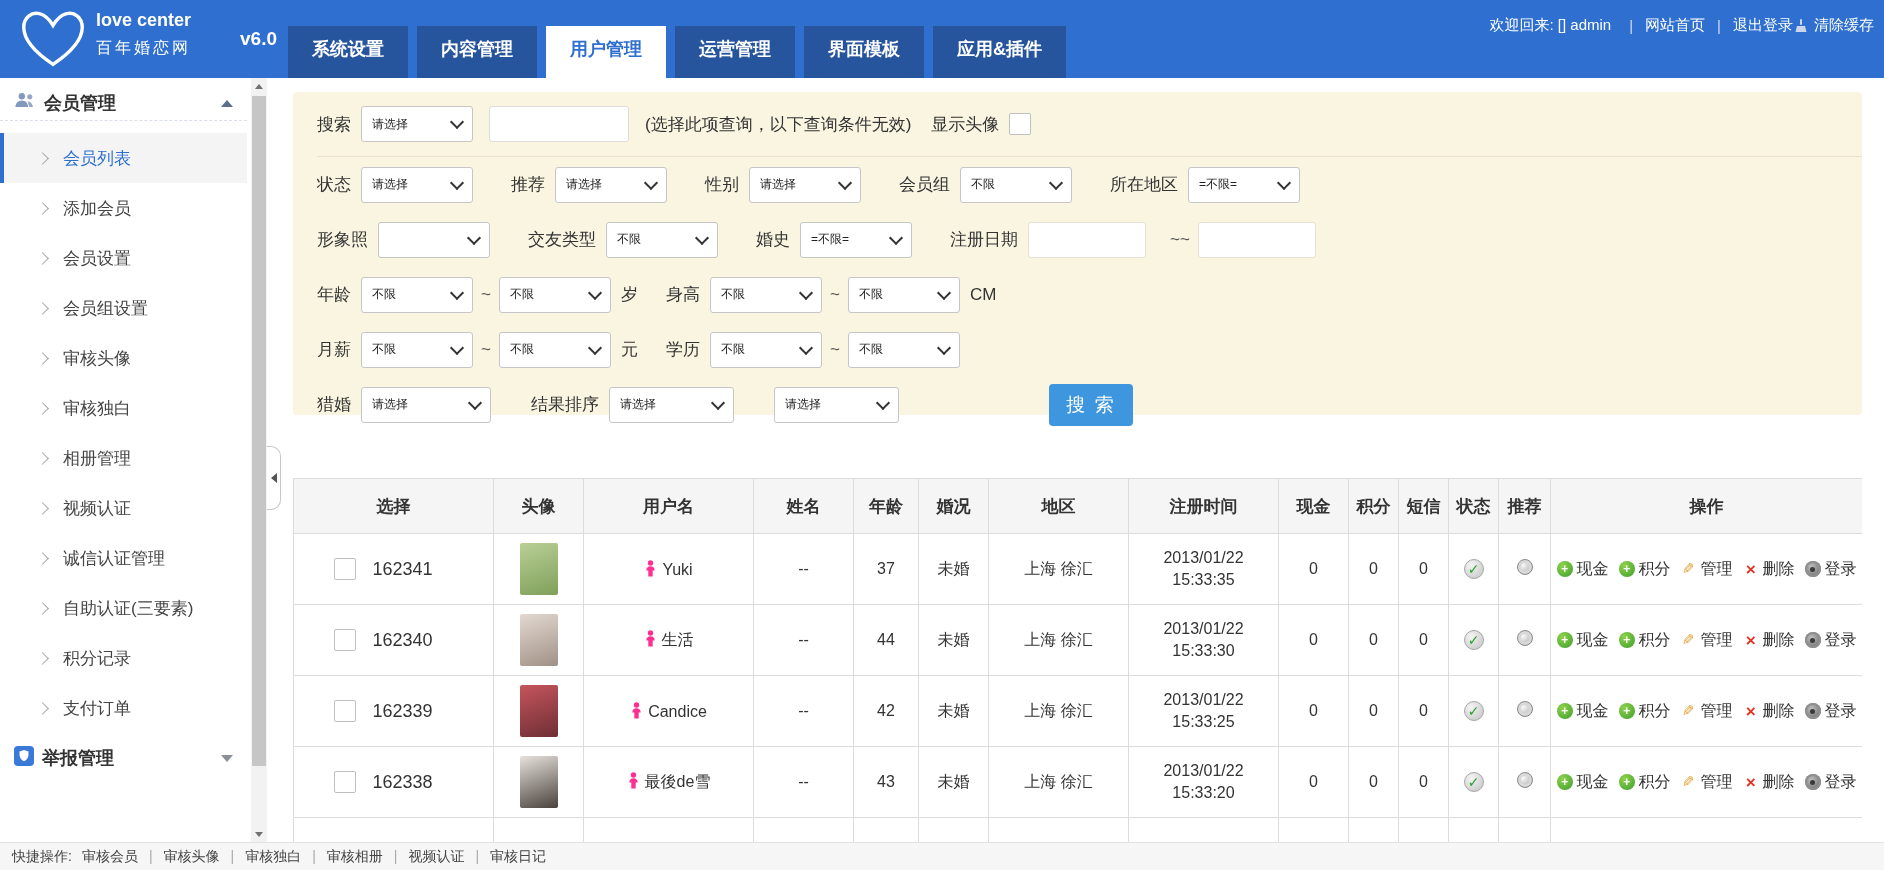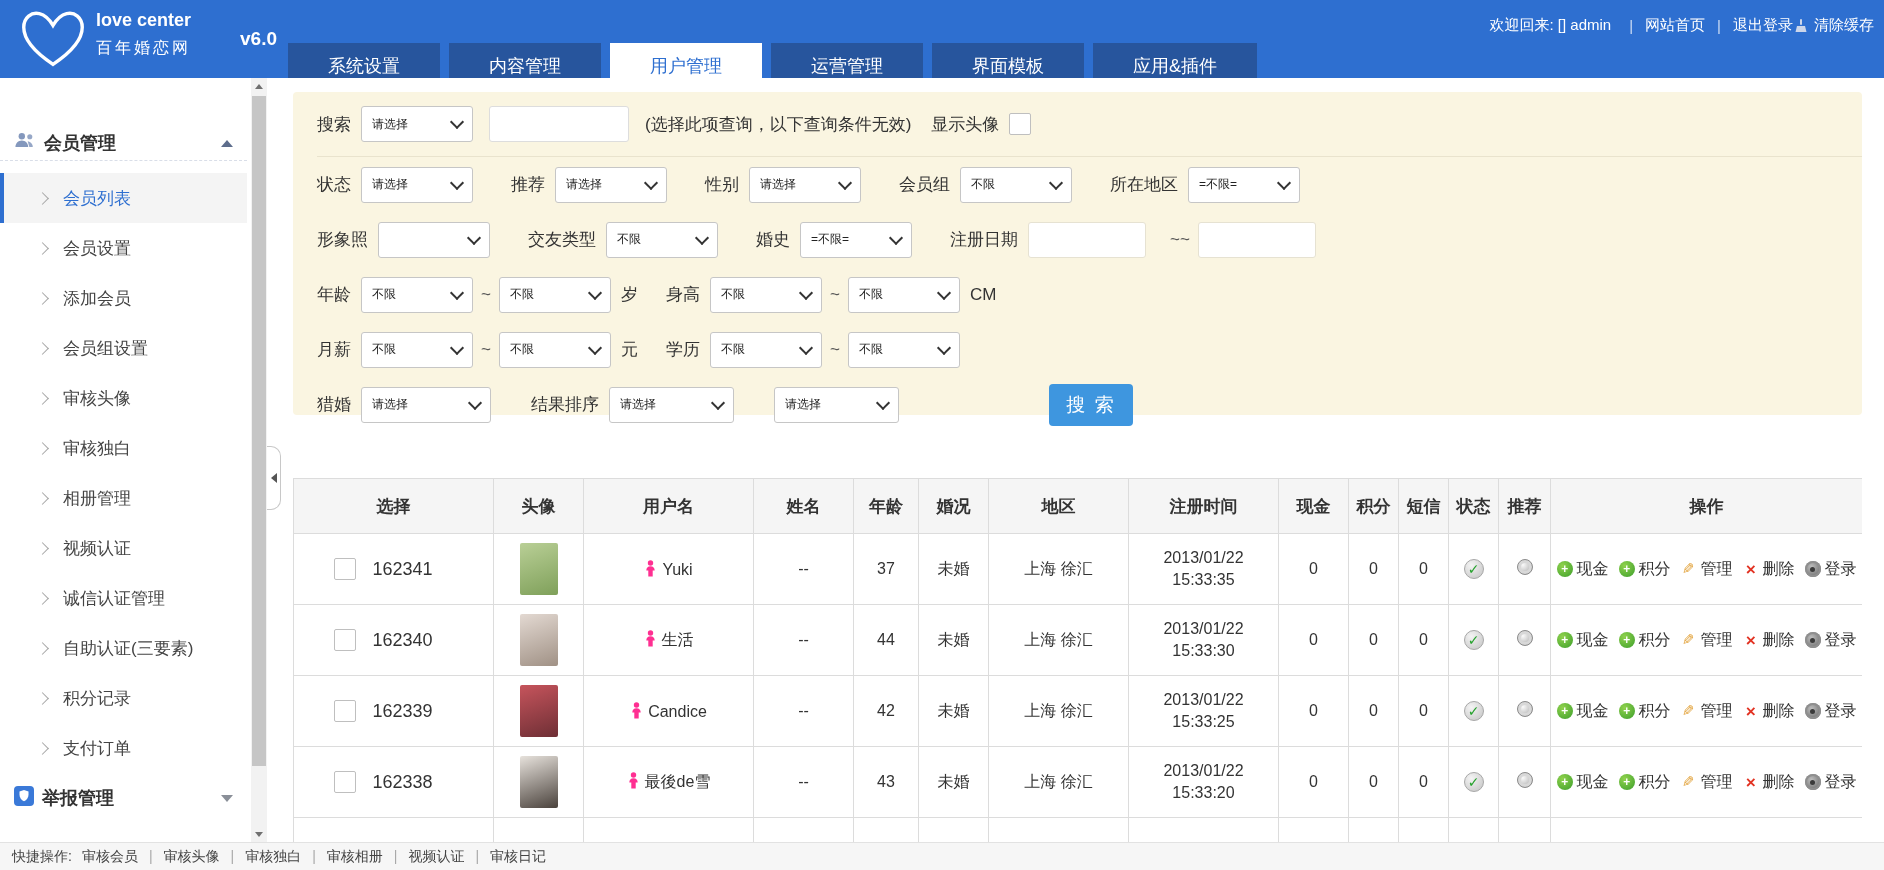--- a/index.html
+++ b/index.html
@@ -7,34 +7,34 @@
         font-family:"Liberation Sans","DejaVu Sans",sans-serif;color:#333;}
 
   
   .hd{position:absolute;left:0;top:0;width:1884px;height:78px;background:#2e6fd0;}
   .heart{position:absolute;left:14px;top:3px;}
   .logo-txt{position:absolute;left:96px;top:10px;color:#fff;}
   .lt1{font-size:18px;font-weight:bold;}
   .lt2{font-size:16px;margin-top:7px;letter-spacing:3px;}
   .ver{position:absolute;left:240px;top:28px;color:#fff;font-size:19px;font-weight:bold;}
   .tabs{position:absolute;left:288px;bottom:0;display:flex;}
-  .tab{height:35px;line-height:46px;padding:0 40px;margin-right:9px;background:#27559d;
-       color:#fff;font-size:18px;font-weight:normal;cursor:pointer;white-space:nowrap;}
+  .tab{height:52px;line-height:46px;padding:0 24px;margin-right:9px;background:#27559d;
+       color:#fff;font-size:18px;font-weight:bold;cursor:pointer;white-space:nowrap;}
   .tab.active{background:#fff;color:#2e6fd0;}
   .hright{position:absolute;right:10px;top:16px;display:flex;align-items:center;color:#fff;font-size:15px;}
   .welcome{margin-right:6px;}
   .hl{display:inline-flex;align-items:center;color:#fff;text-decoration:none;cursor:pointer;}
   .hl.sep::before{content:"|";margin:0 12px;color:rgba(255,255,255,.75);font-weight:normal;}
   .brush{display:none;margin-right:5px;}
   .brush.show{display:inline-flex;}
 
   
   .sb{position:absolute;left:0;top:78px;width:247px;height:764px;background:#fff;}
   .sb-head{height:34px;padding:8px 14px 0 14px;display:flex;align-items:center;
-           border-bottom:1px dashed #d9dee8;font-size:18px;font-weight:bold;color:#333;margin-top:40px;}
+           border-bottom:1px dashed #d9dee8;font-size:18px;font-weight:bold;color:#333;}
   .sb-head .ttl{margin-left:8px;flex:1;}
   .sb-bottom{border-bottom:none;border-top:none;margin-top:0;}
   .tri-up{width:0;height:0;border-left:6px solid transparent;border-right:6px solid transparent;
           border-bottom:7px solid #5d6d8c;display:inline-block;}
   .tri-down{width:0;height:0;border-left:6px solid transparent;border-right:6px solid transparent;
           border-top:7px solid #8a8f98;display:inline-block;}
   .tri-up.small{border-left-width:4px;border-right-width:4px;border-bottom-width:5px;border-bottom-color:#707070;}
   .tri-down.small{border-left-width:4px;border-right-width:4px;border-top-width:5px;border-top-color:#707070;}
   .sb-items{padding-top:12px;}
   .sb-item{height:50px;display:flex;align-items:center;padding-left:34px;font-size:17px;color:#444;
@@ -192,26 +192,26 @@
     </div>
     <div class="sb-items">
 
         <div class="sb-item active">
           <i class="chev"></i>
           <span>会员列表</span>
         </div>
 
         <div class="sb-item">
           <i class="chev"></i>
+          <span>添加会员</span>
+        </div>
+
+        <div class="sb-item">
+          <i class="chev"></i>
           <span>会员设置</span>
-        </div>
-
-        <div class="sb-item">
-          <i class="chev"></i>
-          <span>添加会员</span>
         </div>
 
         <div class="sb-item">
           <i class="chev"></i>
           <span>会员组设置</span>
         </div>
 
         <div class="sb-item">
           <i class="chev"></i>
           <span>审核头像</span>

